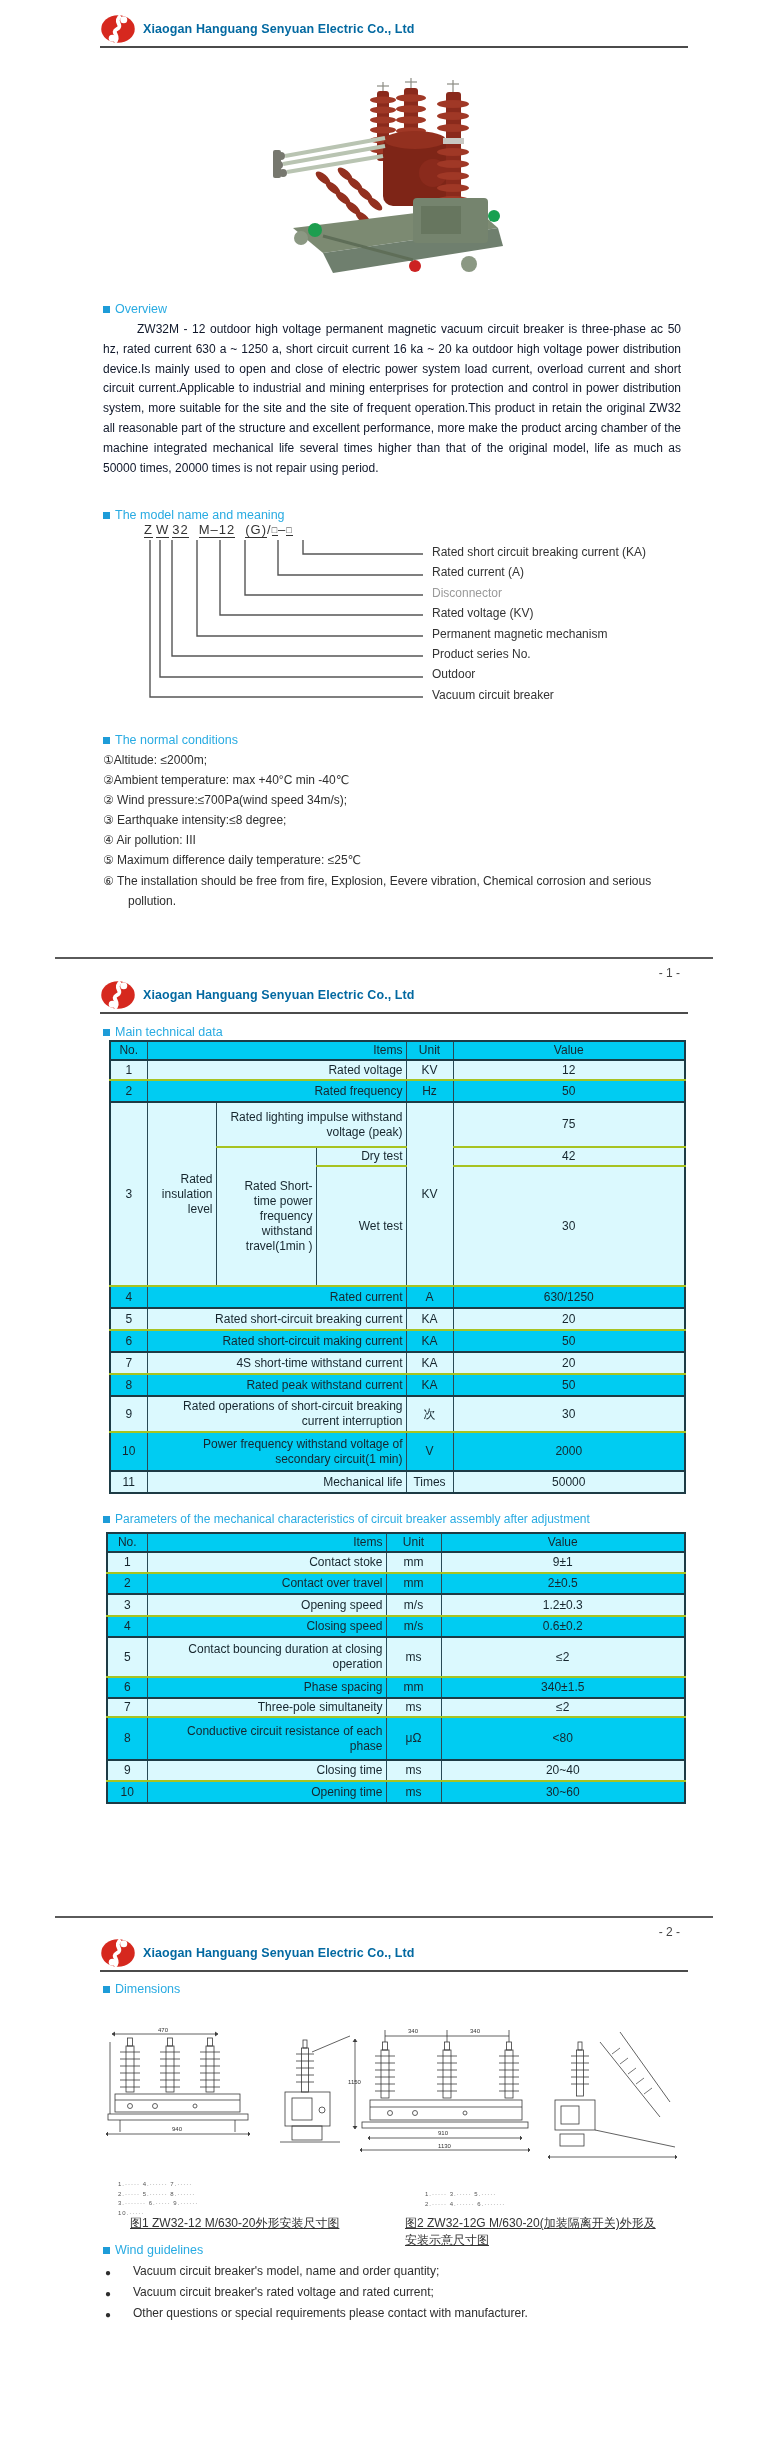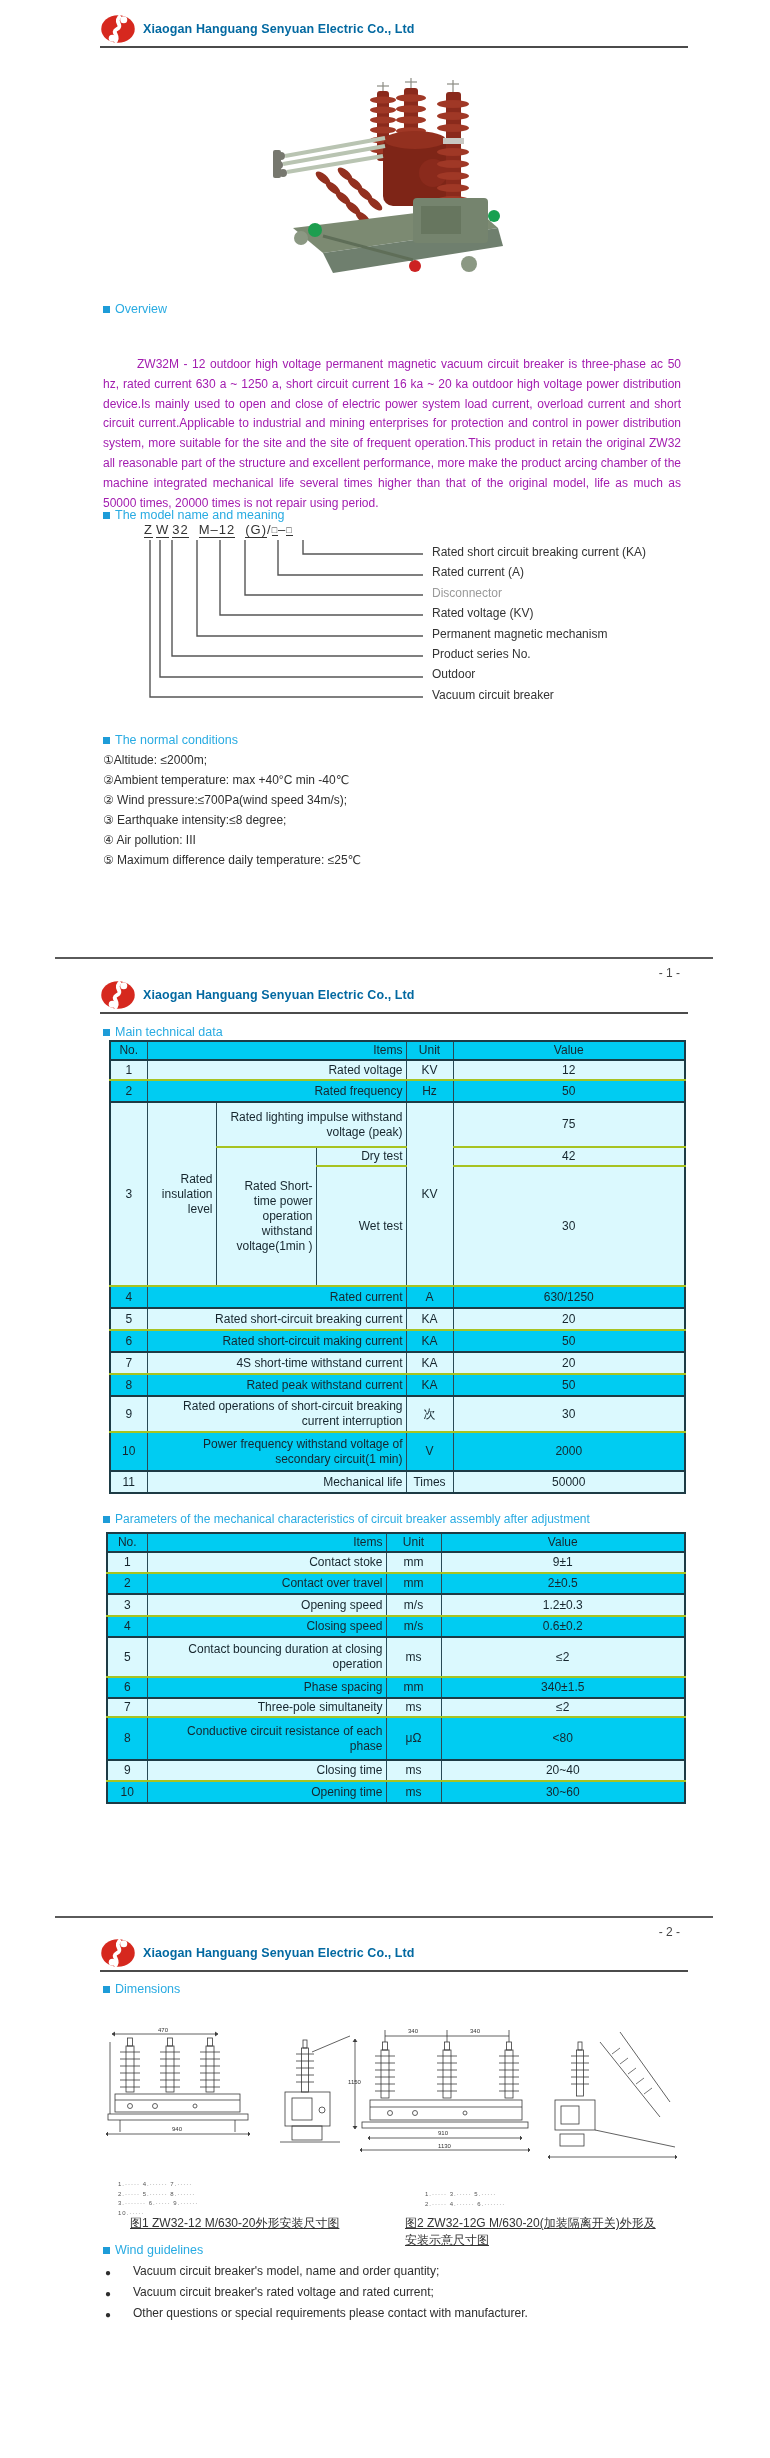--- a/index.html
+++ b/index.html
@@ -10,21 +10,21 @@
   *{box-sizing:border-box;font-family:"Liberation Sans","DejaVu Sans",sans-serif;}
   #page{position:relative;width:770px;height:2458px;background:#ffffff;overflow:hidden;}
   .abs{position:absolute;}
   .hdr-text{font-size:12.5px;font-weight:700;color:#0369a1;letter-spacing:0.1px;}
   .hdr-line{height:2px;background:#4b4b4b;}
   .divider{height:2px;background:#5a5a5a;}
   .pageno{font-size:12px;color:#444;width:80px;text-align:right;}
   .sec{display:flex;align-items:center;}
   .sq{width:7px;height:7px;background:#1e9cd8;margin-right:5px;flex:0 0 auto;}
   .sec span.t{font-size:12.5px;color:var(--cyan);}
-  .body-text{font-size:12px;color:#a21caf;line-height:19.8px;text-align:justify;margin-top:35px;}
+  .body-text{font-size:12px;color:#0f172a;line-height:19.8px;text-align:justify;}
   .mc{border-bottom:1.2px solid #333;}
   .model-code{font-size:13px;color:#333;letter-spacing:1px;}
   .model-code .gap{display:inline-block;width:10px;}
   .model-code .sqr{font-size:9px;vertical-align:1px;}
   .mlabels div{height:20.4px;font-size:12px;color:#333;white-space:nowrap;}
   .mlabels div:nth-child(3){color:#9a9a9a;}
   .cond div{font-size:12px;color:#2e2e2e;line-height:20.1px;padding-left:25px;text-indent:-25px;}
   table{border-collapse:collapse;table-layout:fixed;}
   table{border:2px solid var(--dark);}
   td,th{border-left:1.5px solid var(--mid);border-right:1.5px solid var(--mid);
@@ -209,20 +209,21 @@
     <span class="t">The normal conditions</span>
   </div>
   <div class="abs cond" style="left:103px;top:750px;width:595px;">
 
   <div>①Altitude: ≤2000m;</div>
       <div>②Ambient temperature: max +40°C min -40℃</div>
       <div>②  Wind pressure:≤700Pa(wind speed 34m/s);</div>
       <div>③  Earthquake intensity:≤8 degree;</div>
       <div>④  Air pollution:  III</div>
       <div>⑤  Maximum difference daily temperature: ≤25℃</div>
+      <div>⑥  The installation should be free from fire, Explosion, Eevere vibration, Chemical corrosion and serious pollution.</div>
     </div>
 
   <div class="abs divider" style="left:55px;top:957px;width:658px;"></div>
   <div class="abs pageno" style="left:600px;top:966px;">- 1 -</div>
 
   <svg class="abs" style="left:100px;top:980px;width:36px;height:30px;" viewBox="0 0 40 34">
     <ellipse cx="20" cy="17" rx="19" ry="15.5" fill="#d6281e"></ellipse>
     <path d="M23,2 C14,9 27,13 19,17 C11,21 24,25 16,32" stroke="#fff" stroke-width="4.5" fill="none"></path>
     <circle cx="26.5" cy="6.5" r="4" fill="#fff"></circle>
     <circle cx="13.5" cy="27.5" r="4" fill="#fff"></circle>
@@ -269,21 +270,21 @@
       </tbody>
     <tbody class="ins">
       <tr style="height:45px;">
         <td class="c" rowspan="3">3</td>
         <td class="item" rowspan="3">Rated insulation level</td>
         <td class="item" colspan="2">Rated  lighting  impulse withstand voltage (peak)</td>
         <td class="c" rowspan="3">KV</td>
         <td class="c">75</td>
       </tr>
       <tr style="height:18px;">
-        <td class="item" rowspan="2">Rated Short-time power operation withstand voltage(1min )</td>
+        <td class="item" rowspan="2">Rated Short-time power frequency withstand travel(1min )</td>
         <td class="item">Dry test</td>
         <td class="c">42</td>
       </tr>
       <tr style="height:120px;">
         <td class="item">Wet test</td>
         <td class="c">30</td>
       </tr>
     </tbody>
     <tbody class="bot">
 

